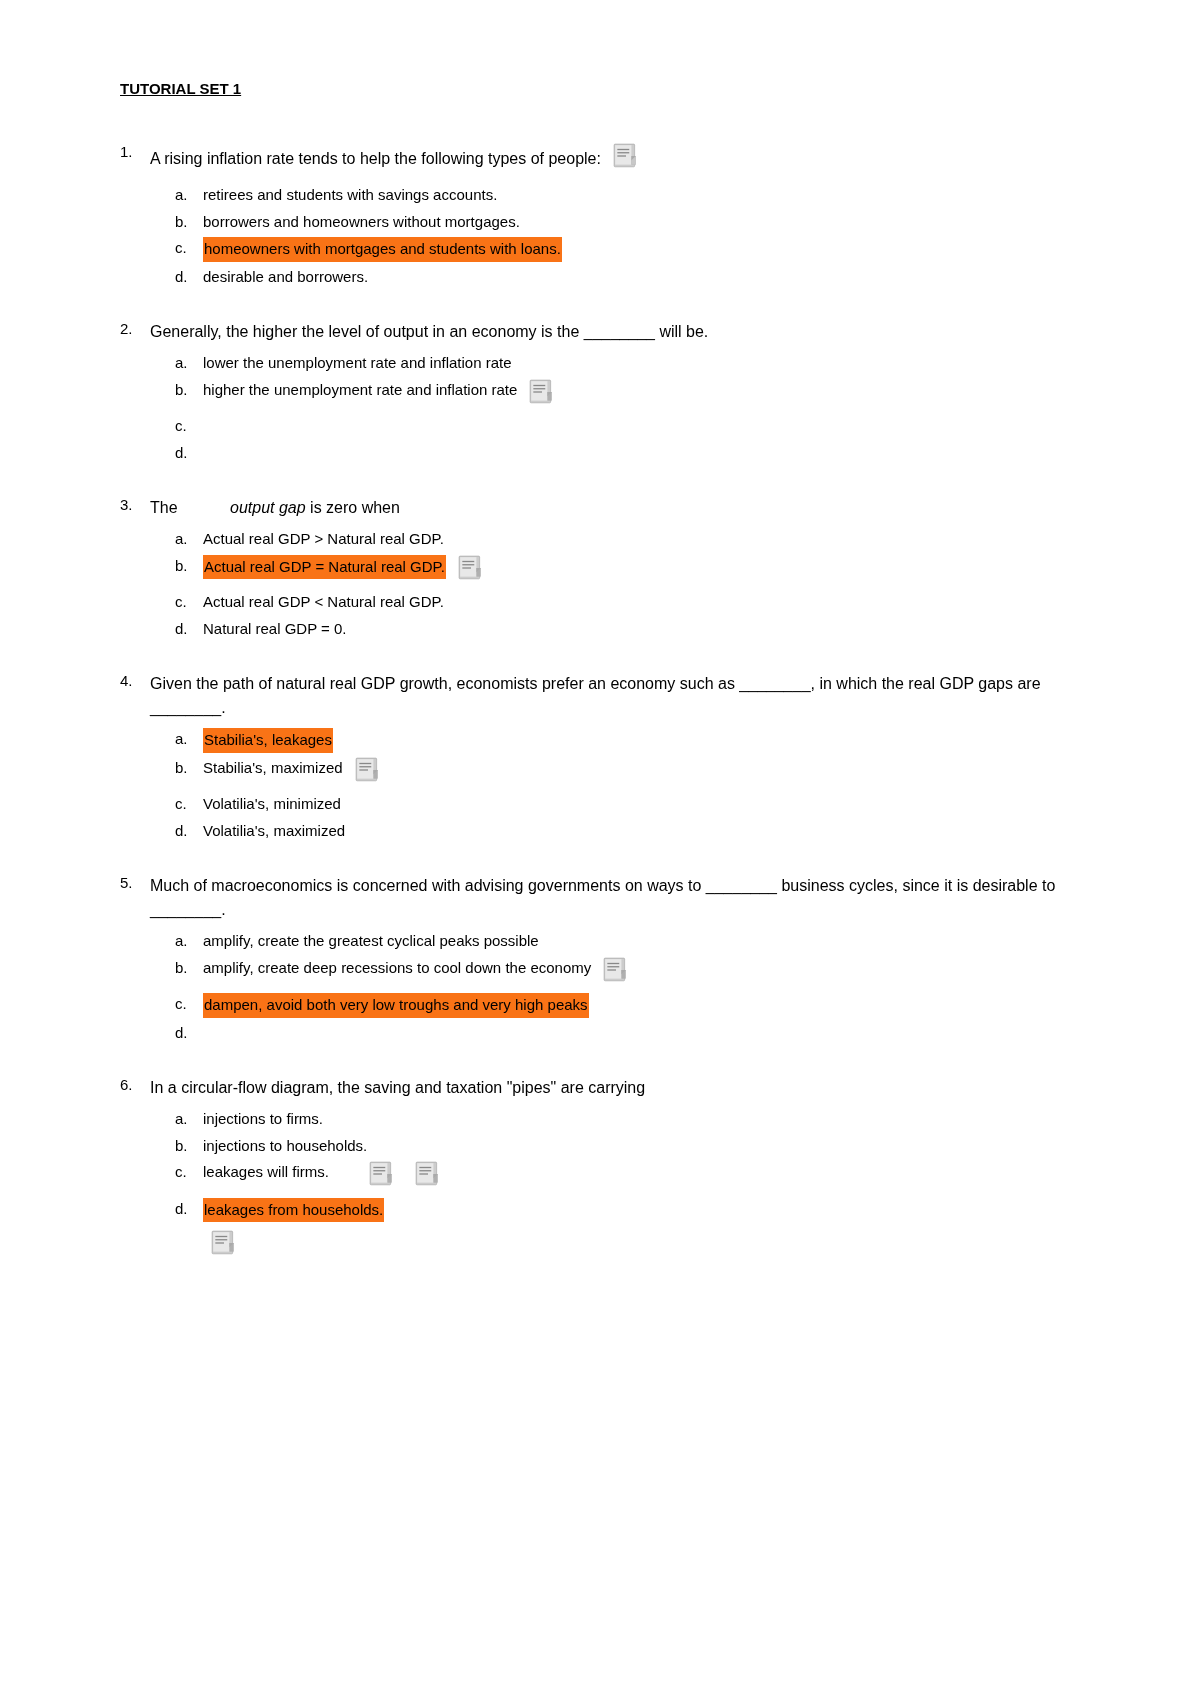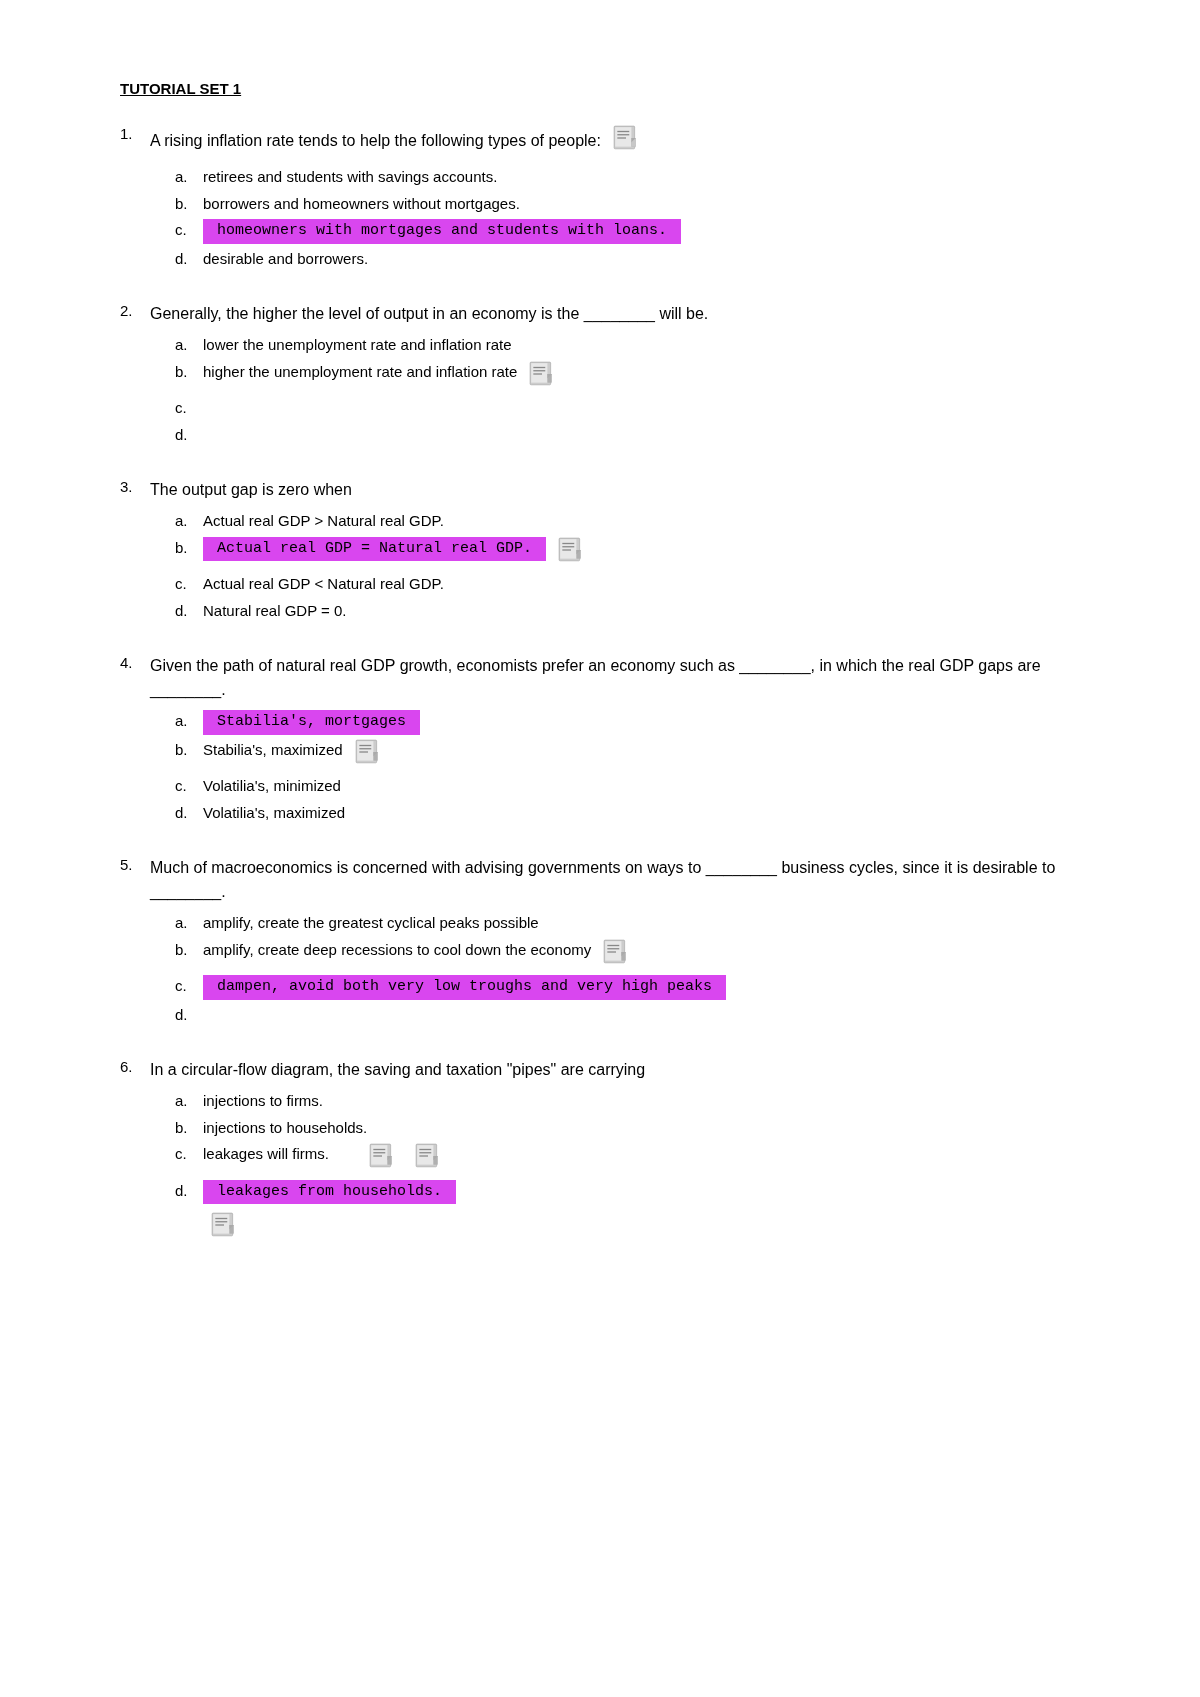--- a/index.html
+++ b/index.html
@@ -15,21 +15,21 @@
       color: #000000;
       width: 1200px;
       min-height: 1697px;
       padding: 80px 120px;
     }
 
     .page-title {
       font-weight: bold;
       text-decoration: underline;
       font-size: 15px;
-      margin-bottom: 28px;
+      margin-bottom: 46px;
     }
 
     .question-block {
       margin-bottom: 32px;
       position: relative;
     }
 
     .question-row {
       display: flex;
       align-items: flex-start;
@@ -66,26 +66,27 @@
       min-width: 28px;
       font-size: 15px;
     }
 
     .option-text {
       font-size: 15px;
       line-height: 1.5;
     }
 
     .highlight {
-      background-color: #d946ef;
-      padding: 1px 14px;
-      font-family: Liberation Mono, monospace;
+      background-color: #f97316;
+      padding: 1px 1px;
     }
 
     .italic {
+      font-style: italic;
+      margin-left: 48px;
     }
 
     .icon-area-inline {
       display: inline-block;
       margin-left: 8px;
       vertical-align: middle;
     }
 
     .note-svg {
       width: 26px;
@@ -211,21 +212,21 @@
   </div>
 
   <div class="question-block">
     <div class="question-row">
       <span class="question-number">4.</span>
       <span class="question-text">Given the path of natural real GDP growth, economists prefer an economy such as ________, in which the real GDP gaps are ________.</span>
     </div>
     <ul class="options-list">
       <li class="option-item">
         <span class="option-label">a.</span>
-        <span class="option-text highlight">Stabilia's, mortgages</span>
+        <span class="option-text highlight">Stabilia's, leakages</span>
       </li>
       <li class="option-item">
         <span class="option-label">b.</span>
         <span class="option-text">Stabilia's, maximized</span>
         <span class="icon-area-inline" style="margin-left:12px;">
           <svg class="note-svg" viewBox="0 0 24 24">
             <rect x="1" y="1" width="19" height="21" rx="1" fill="#cccccc" stroke="#999" stroke-width="0.5"></rect>
             <rect x="2" y="2" width="15" height="18" fill="#e8e8e8"></rect>
             <rect x="17" y="12" width="4" height="8" fill="#b0b0b0"></rect>
             <line x1="4" y1="6" x2="15" y2="6" stroke="#888" stroke-width="1.2"></line>

